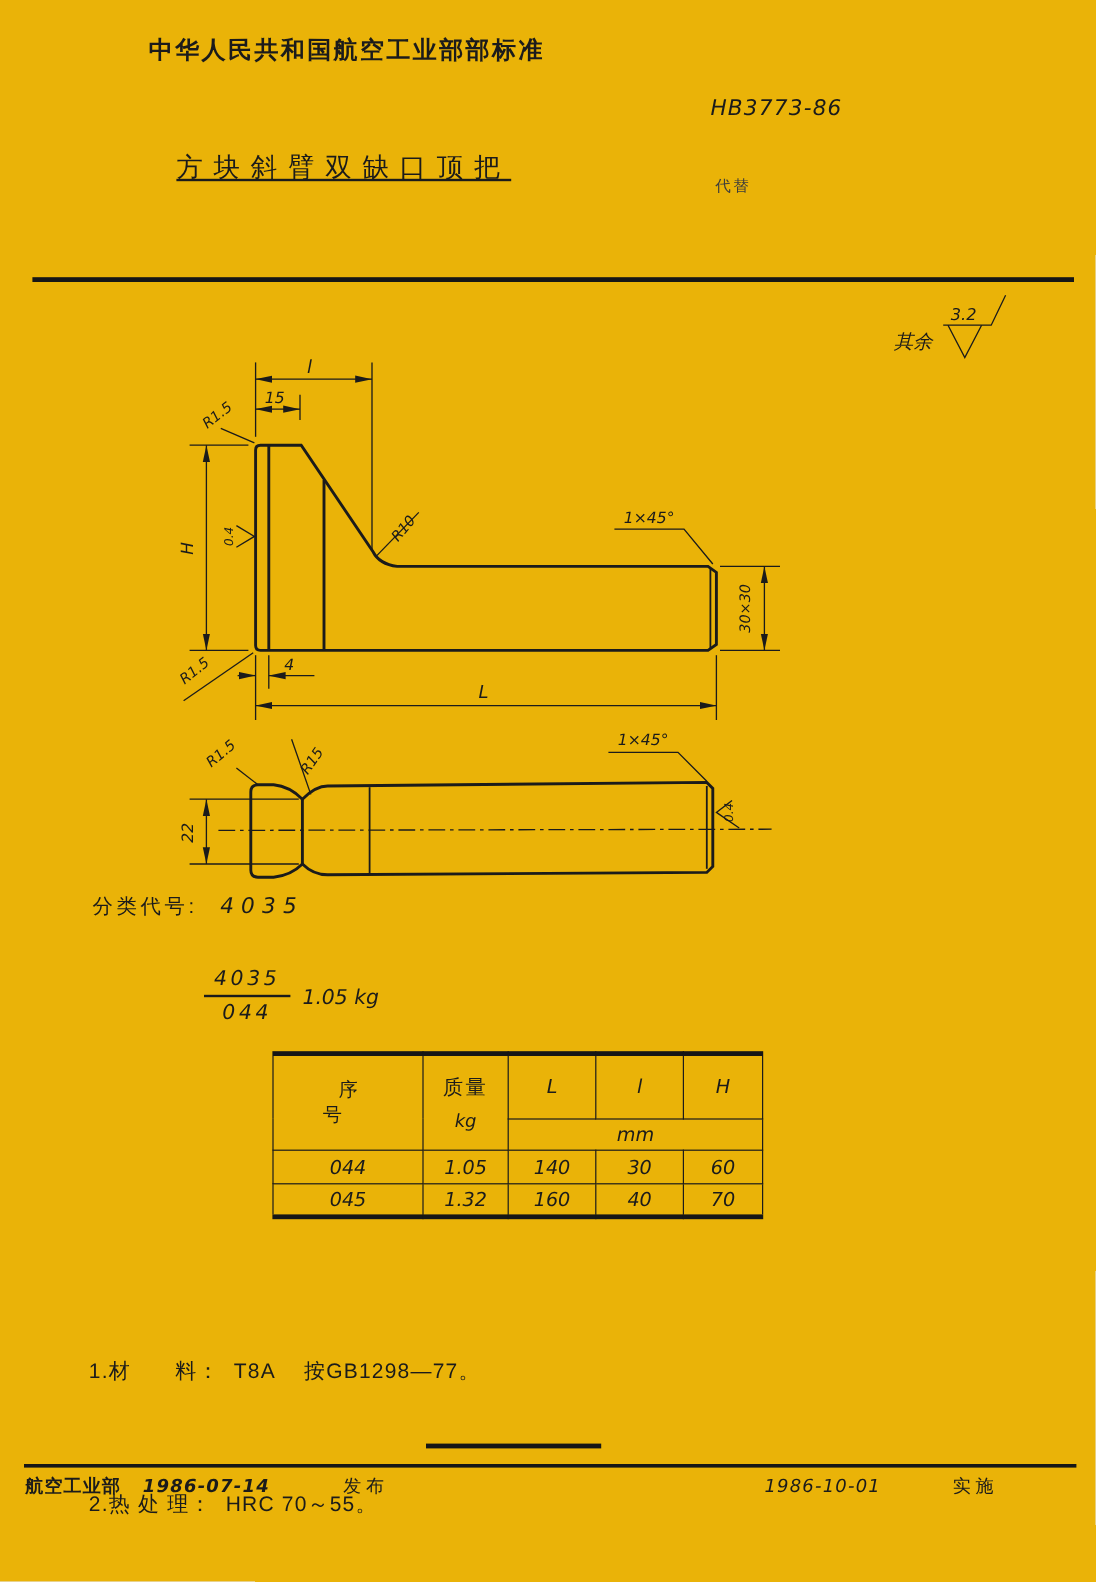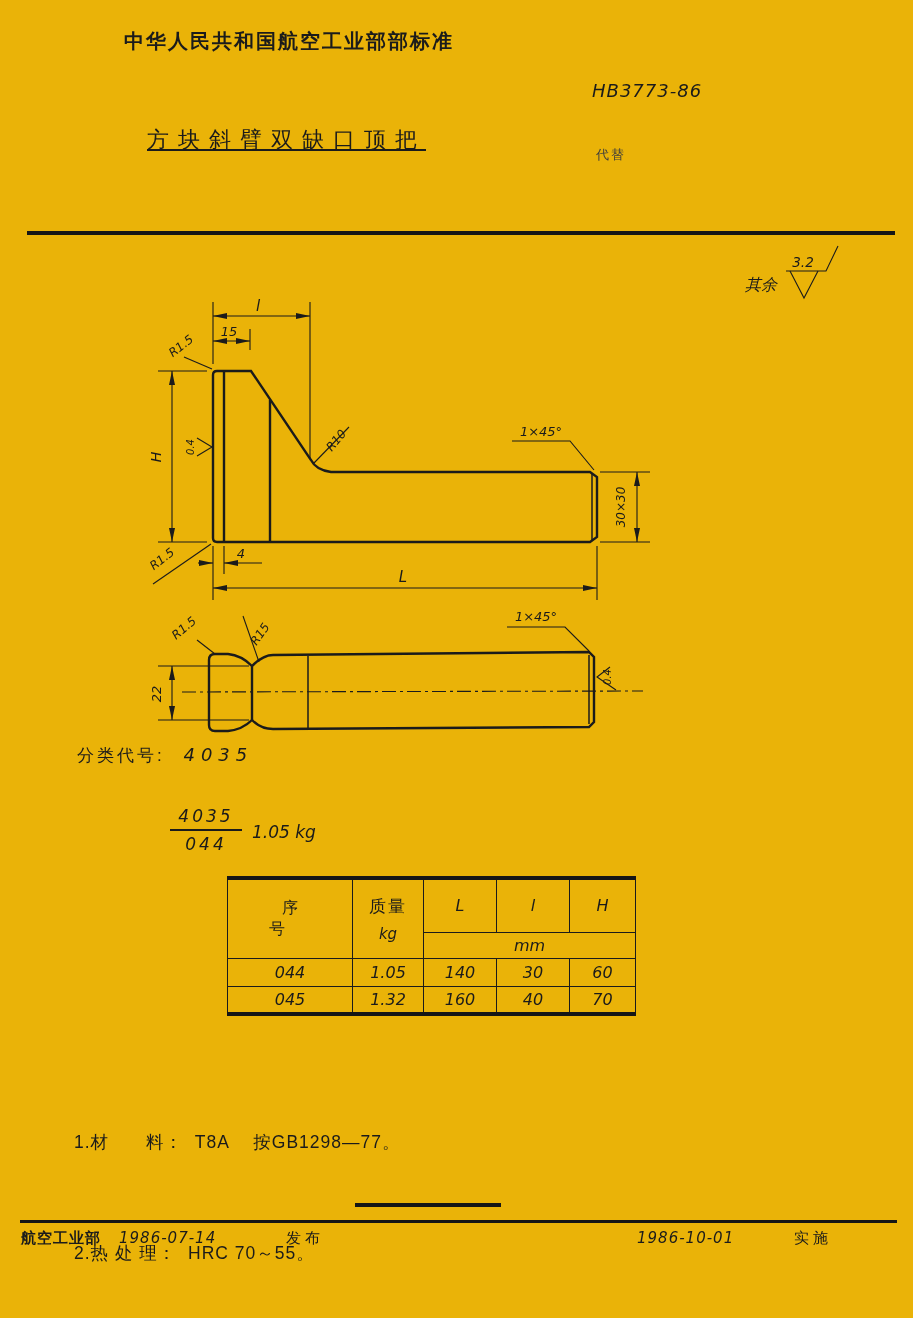--- a/index.html
+++ b/index.html
@@ -39,21 +39,21 @@
   td.xh{letter-spacing:26px; text-indent:26px; font-size:17px;}
   td.mass .m1{font-size:17px; letter-spacing:2px;text-align:center;}
   td.mass .m2{font-size:15px; margin-top:7px;}
   .hr1{height:54px;} .hr2{height:26px;} .dr{height:28px;}
   td.hd{font-size:16px;}
   td.num{font-size:15px;}
 
   .notes{left:74px; top:1050px; font-size:17.5px; line-height:37px; letter-spacing:1px; white-space:pre;}
 
   .ft-issuer{left:21px; top:1229px; font-size:15px; font-weight:bold; letter-spacing:1px;}
-  .ft-idate{left:119px; top:1229px; font-size:15px; letter-spacing:1px;}
+  .ft-idate{left:119px; top:1229px; font-size:15px; letter-spacing:1px;font-weight:bold;}
   .ft-pub{left:286px; top:1229px; font-size:15px; letter-spacing:4px;}
   .ft-edate{left:637px; top:1229px; font-size:15px; letter-spacing:1px;}
   .ft-imp{left:794px; top:1229px; font-size:15px; letter-spacing:4px;}
 
   svg{position:absolute; overflow:visible;}
   svg .ln{stroke:#1b1b1b; fill:none;}
   svg .w-thick{stroke-width:2.4;}
   svg .w-med{stroke-width:1.5;}
   svg .w-thin{stroke-width:1.1;}
   svg text{

